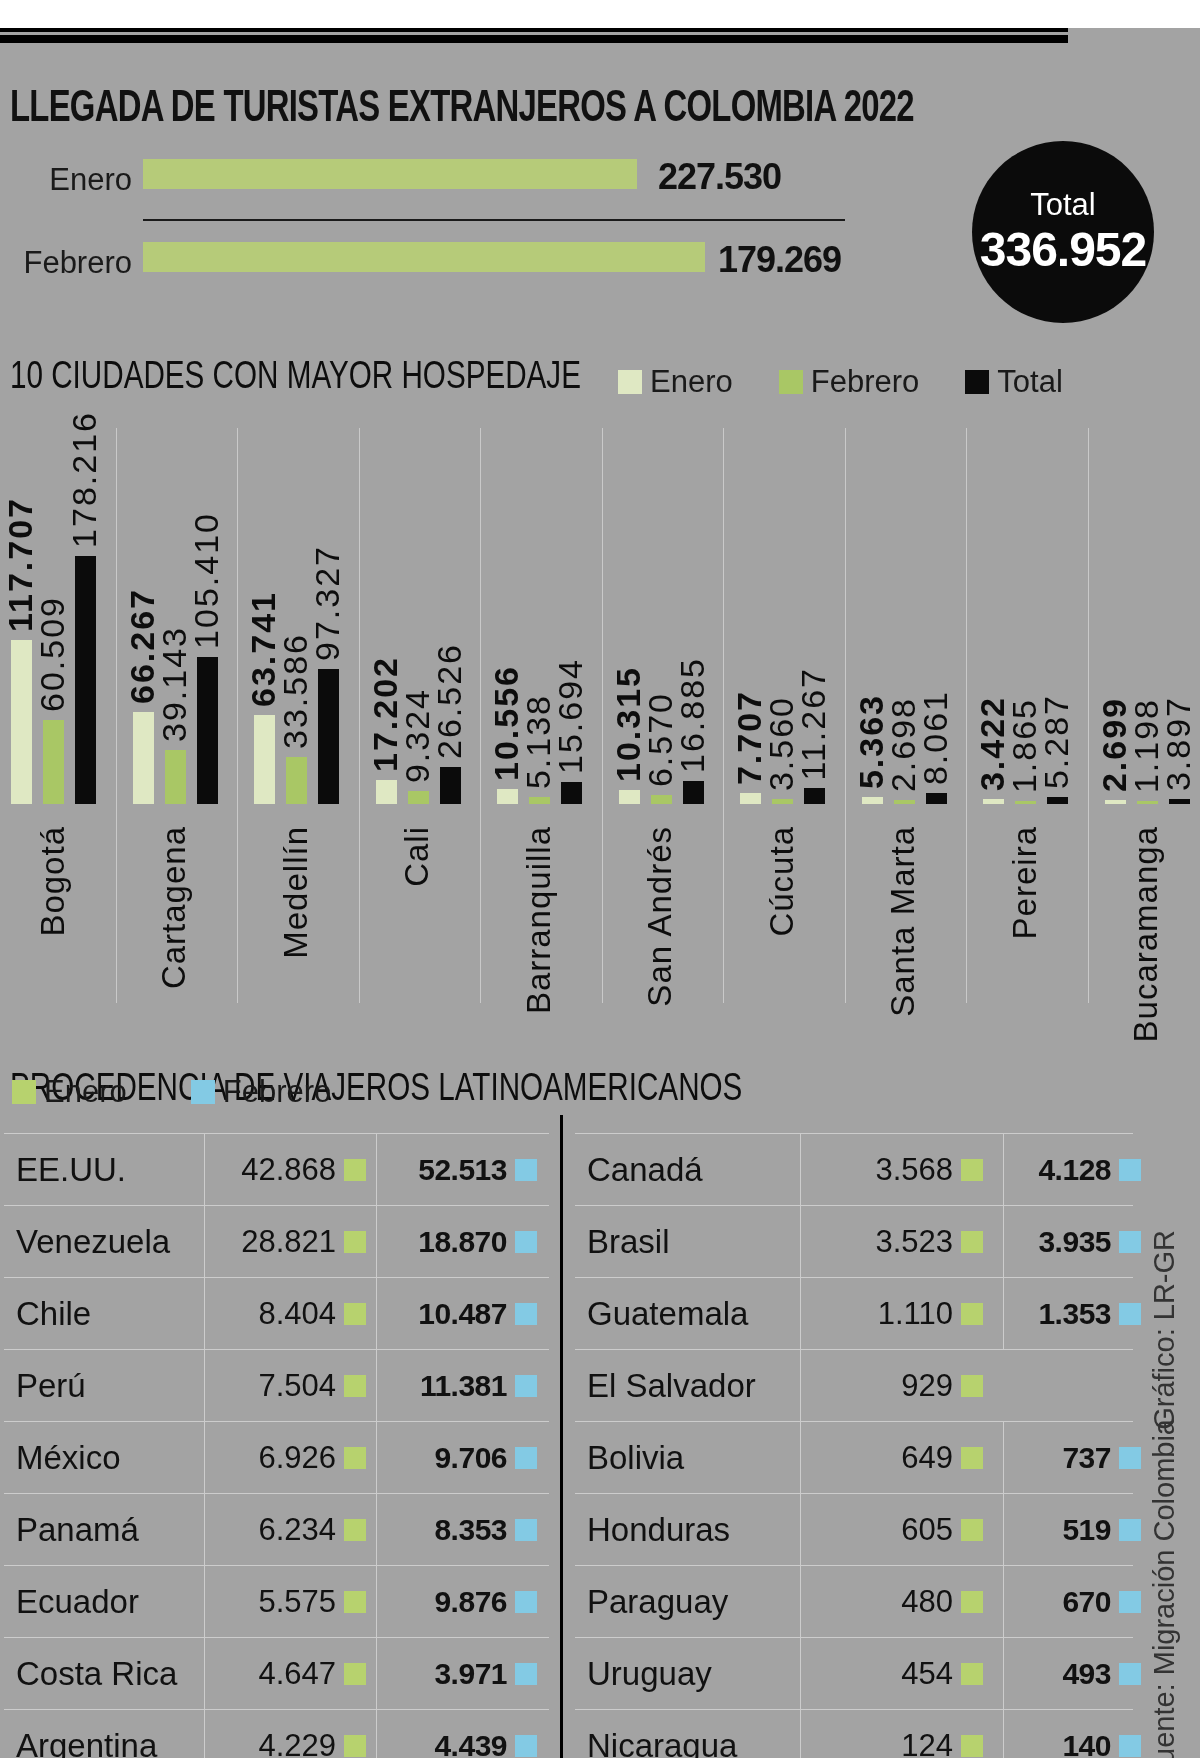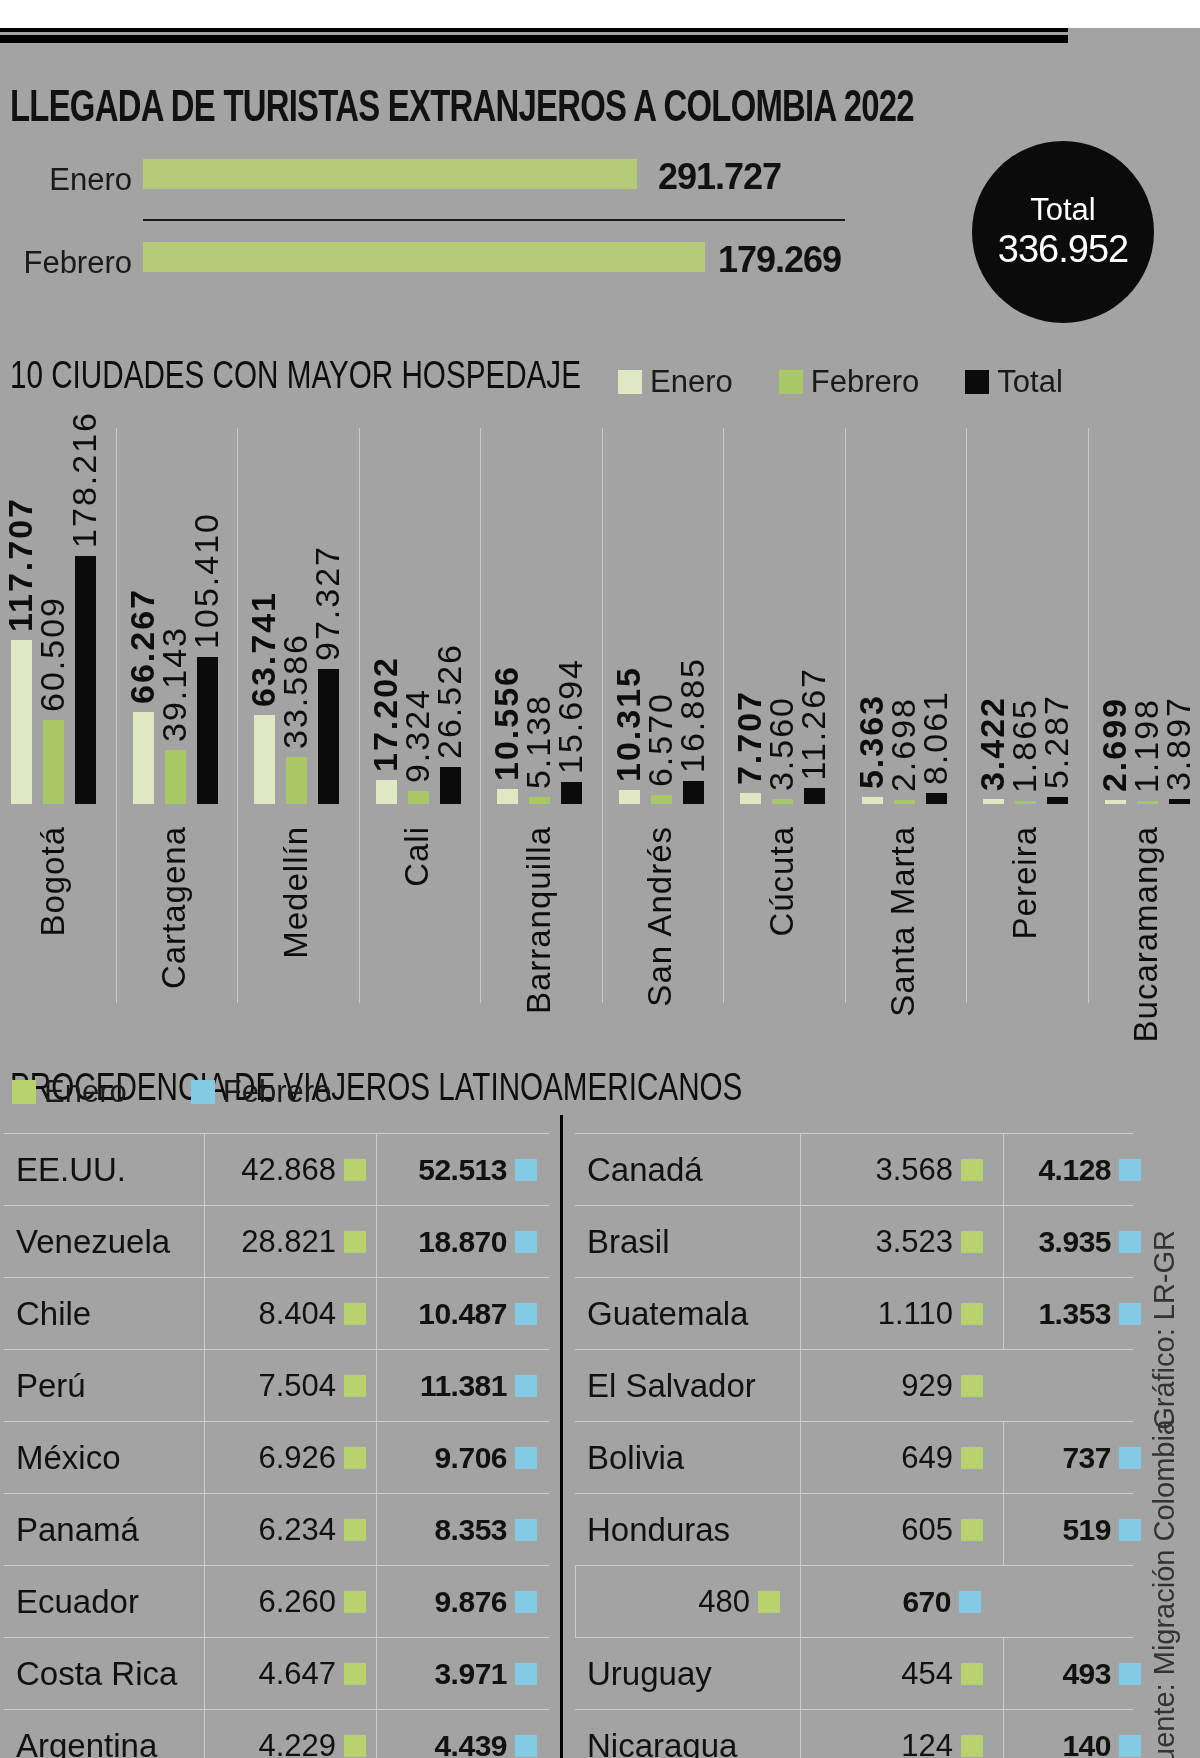--- a/index.html
+++ b/index.html
@@ -10,21 +10,21 @@
   .title{position:absolute;left:10px;top:22px;font-size:45px;font-weight:bold;white-space:nowrap;
          transform:scaleX(.73);transform-origin:0 50%;letter-spacing:-1px;}
   
   .slabel{position:absolute;left:10px;width:122px;text-align:right;font-size:31px;color:#1a1a1a;}
   .sbar{position:absolute;left:143px;height:30px;}
   .sval{position:absolute;font-size:36px;font-weight:bold;letter-spacing:-1px;}
   .sdiv{position:absolute;left:143px;top:191px;width:702px;height:2px;background:#1a1a1a;}
   .total{position:absolute;left:972px;top:113px;width:182px;height:182px;border-radius:50%;
          display:flex;flex-direction:column;align-items:center;justify-content:center;color:#fff;}
   .total .tl{font-size:31px;line-height:1.15;}
-  .total .tv{font-size:38px;font-weight:normal;letter-spacing:-1px;line-height:1.15;}
+  .total .tv{font-size:48px;font-weight:bold;letter-spacing:-1px;line-height:1.15;}
   
   .h2{position:absolute;left:10px;font-size:38px;font-weight:400;white-space:nowrap;
       transform:scaleX(.78);transform-origin:0 50%;color:#0d0d0d;}
   
   .legend{position:absolute;display:flex;align-items:center;font-size:31px;color:#1a1a1a;}
   .legend .item{display:flex;align-items:center;margin-right:46px;}
   .sq{width:24px;height:24px;margin-right:8px;flex:0 0 auto;}
   .sq22{width:22px;height:22px;margin-left:8px;flex:0 0 auto;}
   
   #city-chart{position:absolute;left:0;top:390px;width:1200px;height:620px;}
@@ -58,21 +58,21 @@
 <div class="page">
 
   <div class="topbar1"></div>
   <div class="topbar2"></div>
 
   <h1 class="title">LLEGADA DE TURISTAS EXTRANJEROS A COLOMBIA 2022</h1>
 
   <div>
     <div class="slabel" style="top:134px">Enero</div>
     <div class="sbar" style="top: 131px; width: 494px; background-color: rgb(182, 203, 121);"></div>
-    <div class="sval" style="left:658px;top:128px">291.727</div>
+    <div class="sval" style="left:658px;top:128px">227.530</div>
     <div class="sdiv"></div>
     <div class="slabel" style="top:217px">Febrero</div>
     <div class="sbar" style="top: 214px; width: 562px; background-color: rgb(182, 203, 121);"></div>
     <div class="sval" style="left:718px;top:211px">179.269</div>
     <div class="total" style="background: rgb(11, 11, 11);">
       <span class="tl">Total</span>
       <span class="tv">336.952</span>
     </div>
   </div>
 
@@ -252,21 +252,21 @@
           <span class="sq22" style="background: rgb(183, 210, 110);"></span>
         </div>
         <div class="tc tc-val tc-feb">
           <span>8.353</span>
           <span class="sq22" style="background: rgb(131, 202, 228);"></span>
         </div>
       </div>
       <div class="trow">
         <div class="tc tc-country">Ecuador</div>
         <div class="tc tc-val">
-          <span>6.260</span>
+          <span>5.575</span>
           <span class="sq22" style="background: rgb(183, 210, 110);"></span>
         </div>
         <div class="tc tc-val tc-feb">
           <span>9.876</span>
           <span class="sq22" style="background: rgb(131, 202, 228);"></span>
         </div>
       </div>
       <div class="trow">
         <div class="tc tc-country">Costa Rica</div>
         <div class="tc tc-val">
@@ -347,20 +347,21 @@
         <div class="tc tc-val">
           <span>605</span>
           <span class="sq22" style="background: rgb(183, 210, 110);"></span>
         </div>
         <div class="tc tc-val tc-feb">
           <span>519</span>
           <span class="sq22" style="background: rgb(131, 202, 228);"></span>
         </div>
       </div>
       <div class="trow">
+        <div class="tc tc-country">Paraguay</div>
         <div class="tc tc-val">
           <span>480</span>
           <span class="sq22" style="background: rgb(183, 210, 110);"></span>
         </div>
         <div class="tc tc-val tc-feb">
           <span>670</span>
           <span class="sq22" style="background: rgb(131, 202, 228);"></span>
         </div>
       </div>
       <div class="trow">

